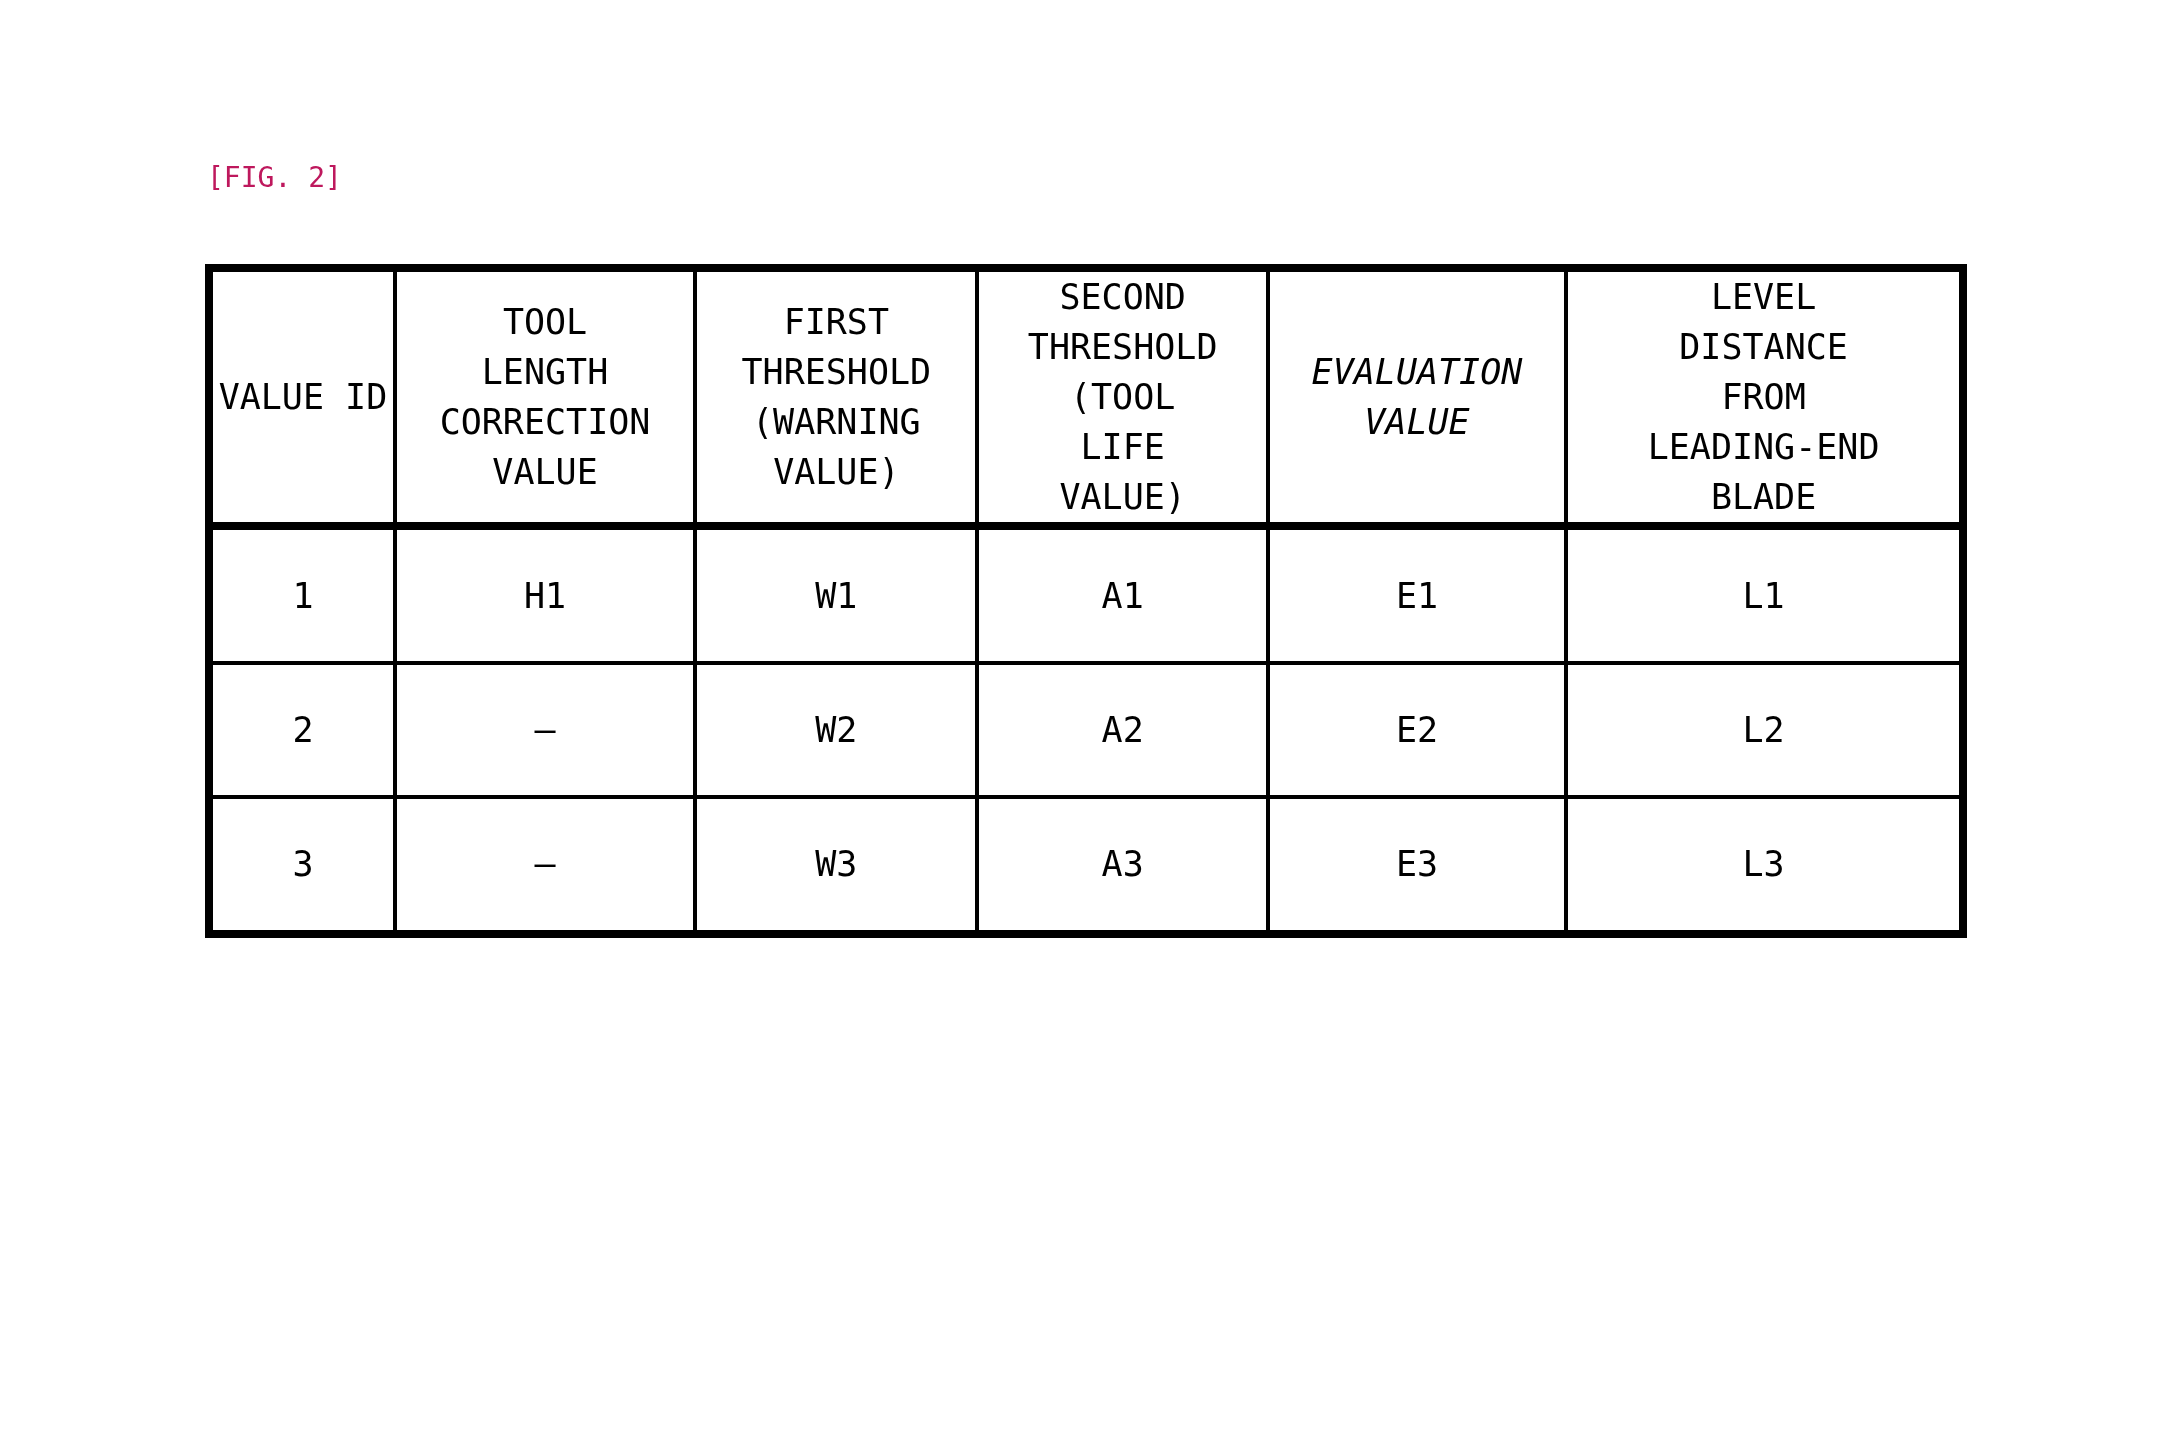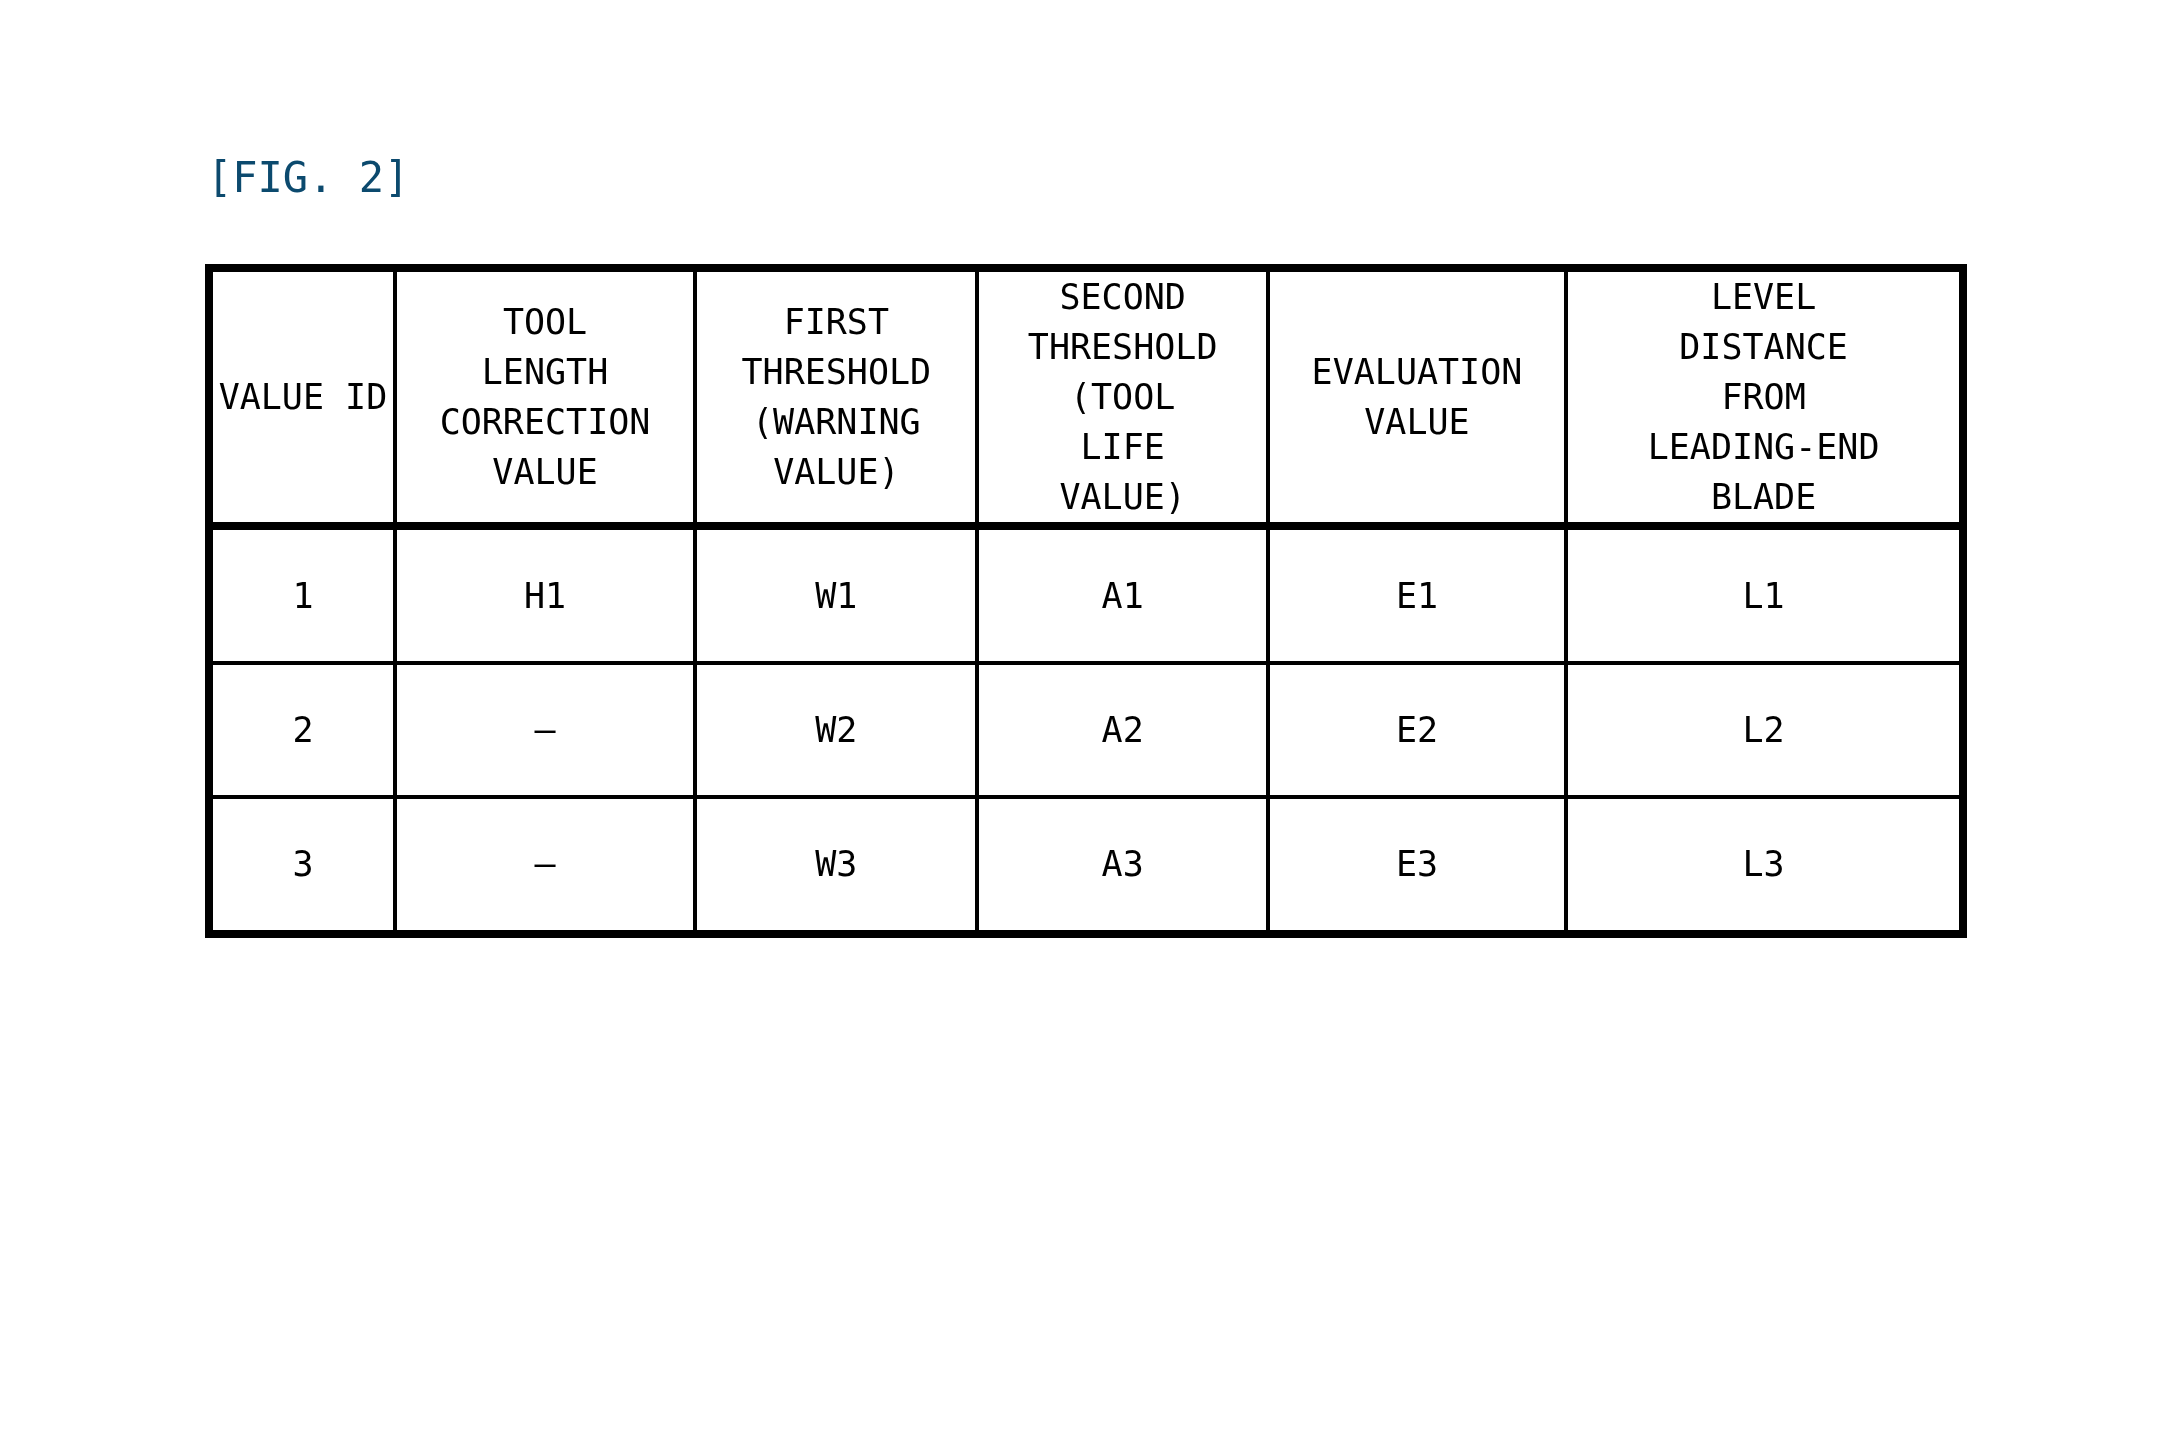--- a/index.html
+++ b/index.html
@@ -22,26 +22,26 @@
     top: 0;
     width: 2184px;
     height: 1453px;
     background: #ffffff;
   }
 
   #fig-label {
     position: absolute;
     left: 207px;
     top: 152px;
-    font-size: 42px;
+    font-size: 28px;
     line-height: 52px;
     letter-spacing: 0px;
     white-space: pre;
     font-family: "DejaVu Sans Mono", "Liberation Mono", monospace;
-    color: #0c4a6e;
+    color: #be185d;
   }
 
   #table-wrap {
     position: absolute;
     left: 205px;
     top: 264px;
     width: 1762px;
     height: 674px;
     box-sizing: border-box;
   }
@@ -84,21 +84,21 @@
   }
 
   
   col.c0 { width: 185px; }
   col.c1 { width: 299px; }
   col.c2 { width: 281px; }
   col.c3 { width: 289px; }
   col.c4 { width: 297px; }
   col.c5 { width: 395px; }
 
-  .hdr-eval { white-space: pre-line; }
+  .hdr-eval { white-space: pre-line; font-style: italic; }
 </style>
 </head>
 <body>
 
 <div id="page">
 
   <div id="fig-label">[FIG. 2]</div>
 
   <div id="table-wrap">
     <table class="fig-table">

